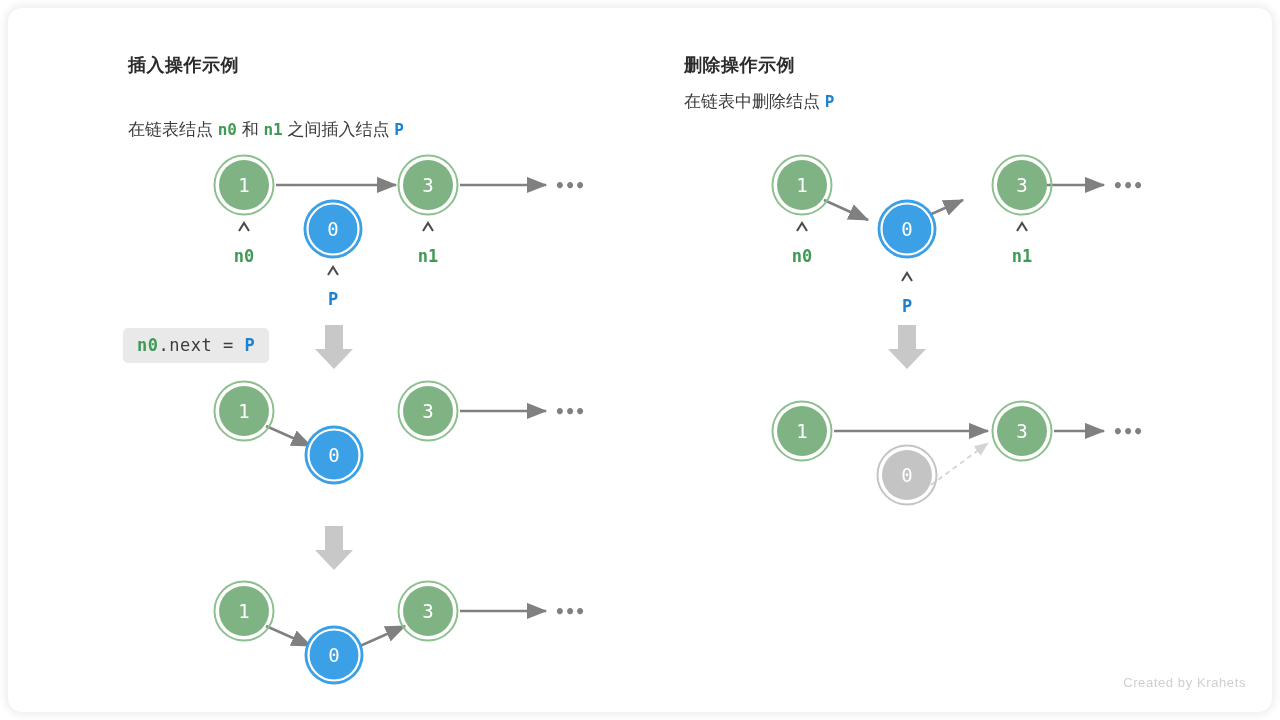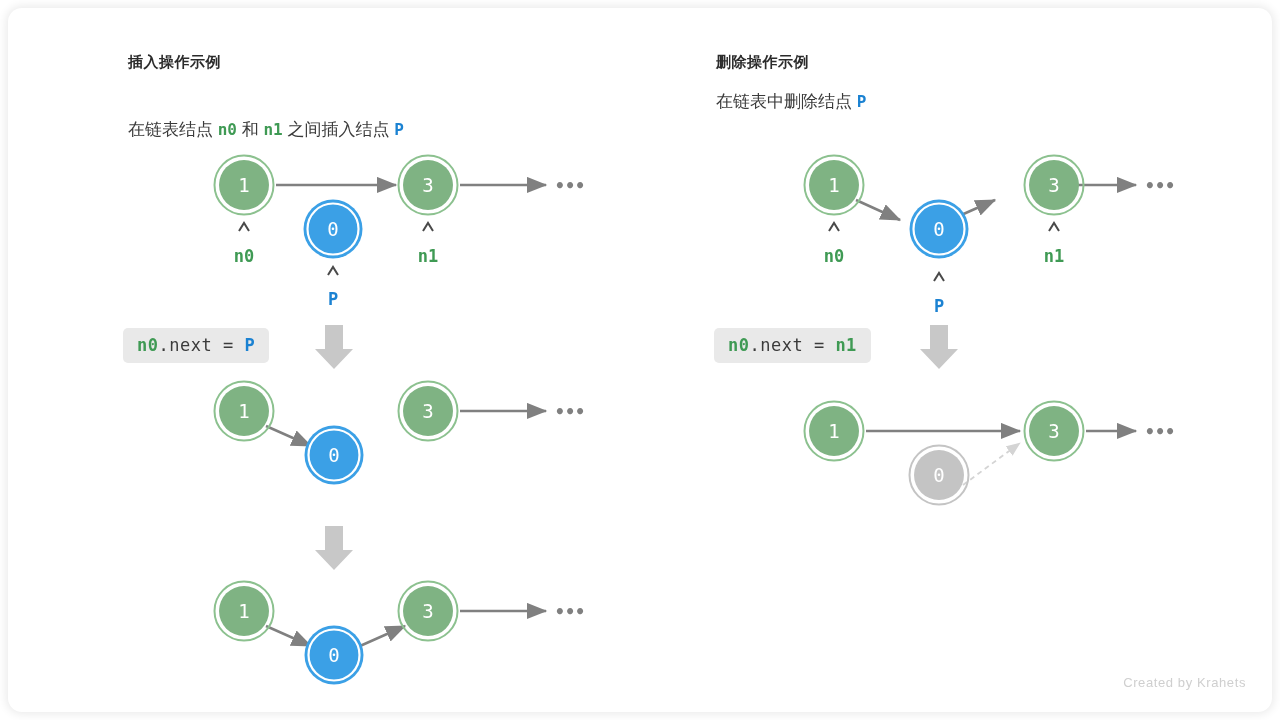--- a/index.html
+++ b/index.html
@@ -17,25 +17,25 @@
     top: 8px;
     width: 1264px;
     height: 704px;
     background: #ffffff;
     border-radius: 14px;
     box-shadow: 0 0 10px 2px rgba(0,0,0,0.085);
     overflow: hidden;
   }
   .panel { position: absolute; top: 0; height: 704px; }
   #panel-left  { left: 0px;   width: 600px; }
-  #panel-right { left: 600px; width: 664px; }
+  #panel-right { left: 568px; width: 664px; }
 
   .panel-title {
     position: absolute;
-    font-size: 15px;
+    font-size: 18px;
     font-weight: bold;
     color: #2b2b2b;
     letter-spacing: 0.5px;
     white-space: nowrap;
   }
   .panel-subtitle {
     position: absolute;
     font-size: 17px;
     color: #3b3b3b;
     white-space: nowrap;
@@ -236,23 +236,20 @@
       <path d="M221,93 L226,85 L231,93" fill="none" stroke="#4a4a4a" stroke-width="2"></path>
       <text x="226" y="124" text-anchor="middle" font-size="17" font-weight="bold" fill="#3f9a54">n0</text>
 
       <path d="M441,93 L446,85 L451,93" fill="none" stroke="#4a4a4a" stroke-width="2"></path>
       <text x="446" y="124" text-anchor="middle" font-size="17" font-weight="bold" fill="#3f9a54">n1</text>
 
       <path d="M326,143 L331,135 L336,143" fill="none" stroke="#4a4a4a" stroke-width="2"></path>
       <text x="331" y="174" text-anchor="middle" font-size="17" font-weight="bold" fill="#1b82d2">P</text>
     </svg>
 
-    <div class="code-box" style="left:106px; top:320px;">
-      <span class="tok-green">n0</span><span>.next = </span><span class="tok-green">n1</span>
-    </div>
     <svg style="left:310px; top:315px;" width="44" height="50">
       <path d="M12,2 L30,2 L30,26 L40,26 L21,46 L2,26 L12,26 z" fill="#c8c8c8"></path>
     </svg>
 
     <svg id="svg-remove-1" style="left:0px; top:385px;" width="664" height="130">
       <defs>
         <marker id="ah5" markerWidth="9" markerHeight="9" refX="7.5" refY="3.2" orient="auto" markerUnits="strokeWidth">
           <path d="M0,0 L8,3.2 L0,6.4 z" fill="#808080"></path>
         </marker>
         <marker id="ah5d" markerWidth="9" markerHeight="9" refX="7.5" refY="3.2" orient="auto" markerUnits="strokeWidth">

